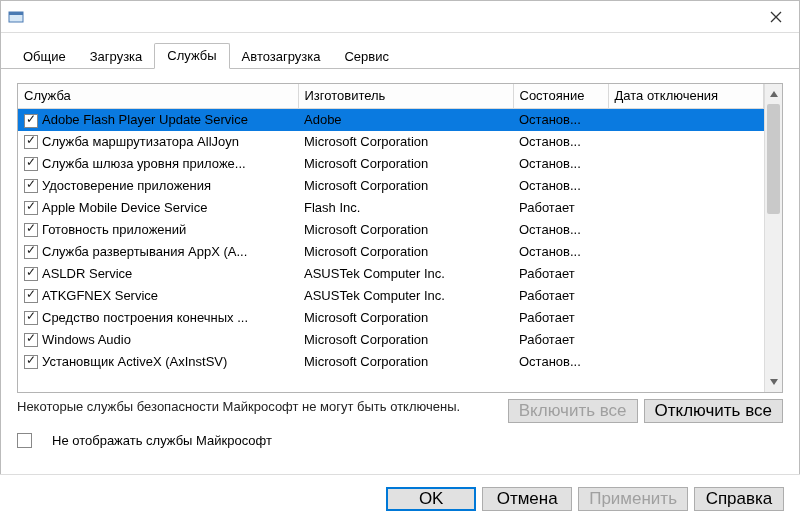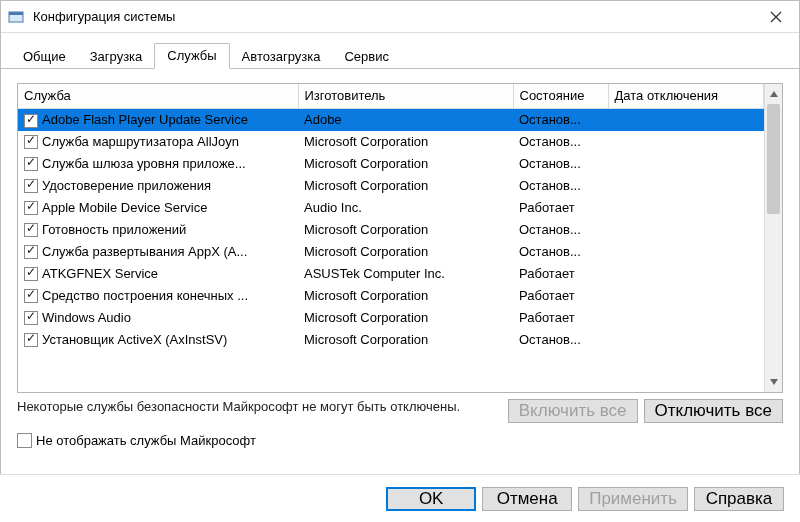--- a/index.html
+++ b/index.html
@@ -153,20 +153,21 @@
     margin-left: 6px;
   }
   .btn:first-of-type{ margin-left:0;}
   .btn.disabled {
     color:#a0a0a0;
   }
   .hide-ms {
     margin-top: 10px;
     display:flex;
     align-items:center;
+    gap:16px;
   }
   .hide-ms .chk { width:15px; height:15px; }
   .footer {
     position:absolute;
     bottom:0; left:0; right:0;
     height:48px;
     border-top:1px solid #ddd;
     display:flex;
     align-items:center;
     justify-content:flex-end;
@@ -184,21 +185,20 @@
 </head>
 <body>
 
 <div class="titlebar">
   <span class="app-icon">
     <svg width="16" height="16" viewBox="0 0 16 16">
       <rect x="1" y="3" width="14" height="10" fill="#d7e8f7" stroke="#4a7ab3"></rect>
       <rect x="1" y="3" width="14" height="3" fill="#4a7ab3"></rect>
     </svg>
   </span>
-  <span class="title">Конфигурация системы</span>
   <span class="spacer"></span>
   <span class="close-btn">
     <svg width="12" height="12" viewBox="0 0 12 12">
         <path d="M1 1 L11 11 M11 1 L1 11" stroke="#333" stroke-width="1.3"></path>
       </svg>
   </span>
 </div>
 
 <div class="tabs">
   <div class="tab">Общие</div>
@@ -246,34 +246,40 @@
               <td></td>
             </tr>
             <tr>
               <td><span class="chk checked"></span><span>Удостоверение приложения</span></td>
               <td>Microsoft Corporation</td>
               <td>Останов...</td>
               <td></td>
             </tr>
             <tr>
               <td><span class="chk checked"></span><span>Apple Mobile Device Service</span></td>
-              <td>Audio Inc.</td>
+              <td>Flash Inc.</td>
               <td>Работает</td>
               <td></td>
             </tr>
             <tr>
               <td><span class="chk checked"></span><span>Готовность приложений</span></td>
               <td>Microsoft Corporation</td>
               <td>Останов...</td>
               <td></td>
             </tr>
             <tr>
               <td><span class="chk checked"></span><span>Служба развертывания AppX (A...</span></td>
               <td>Microsoft Corporation</td>
               <td>Останов...</td>
+              <td></td>
+            </tr>
+            <tr>
+              <td><span class="chk checked"></span><span>ASLDR Service</span></td>
+              <td>ASUSTek Computer Inc.</td>
+              <td>Работает</td>
               <td></td>
             </tr>
             <tr>
               <td><span class="chk checked"></span><span>ATKGFNEX Service</span></td>
               <td>ASUSTek Computer Inc.</td>
               <td>Работает</td>
               <td></td>
             </tr>
             <tr>
               <td><span class="chk checked"></span><span>Средство построения конечных ...</span></td>

